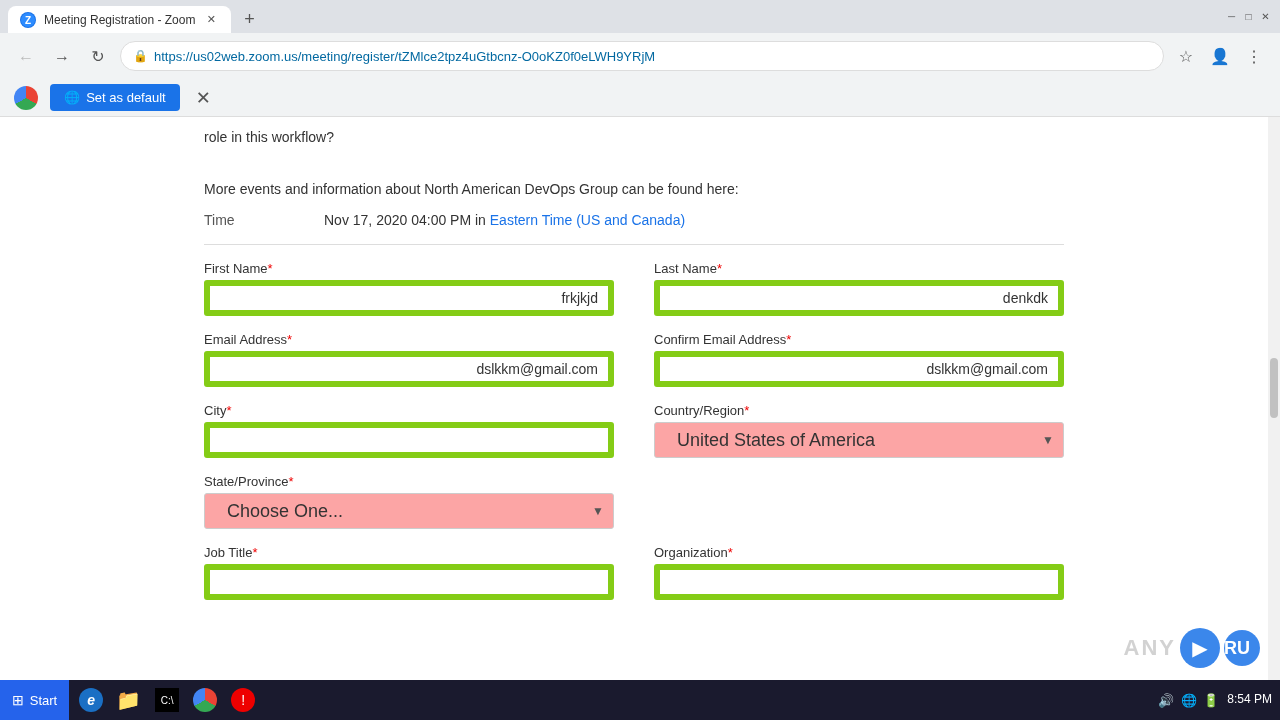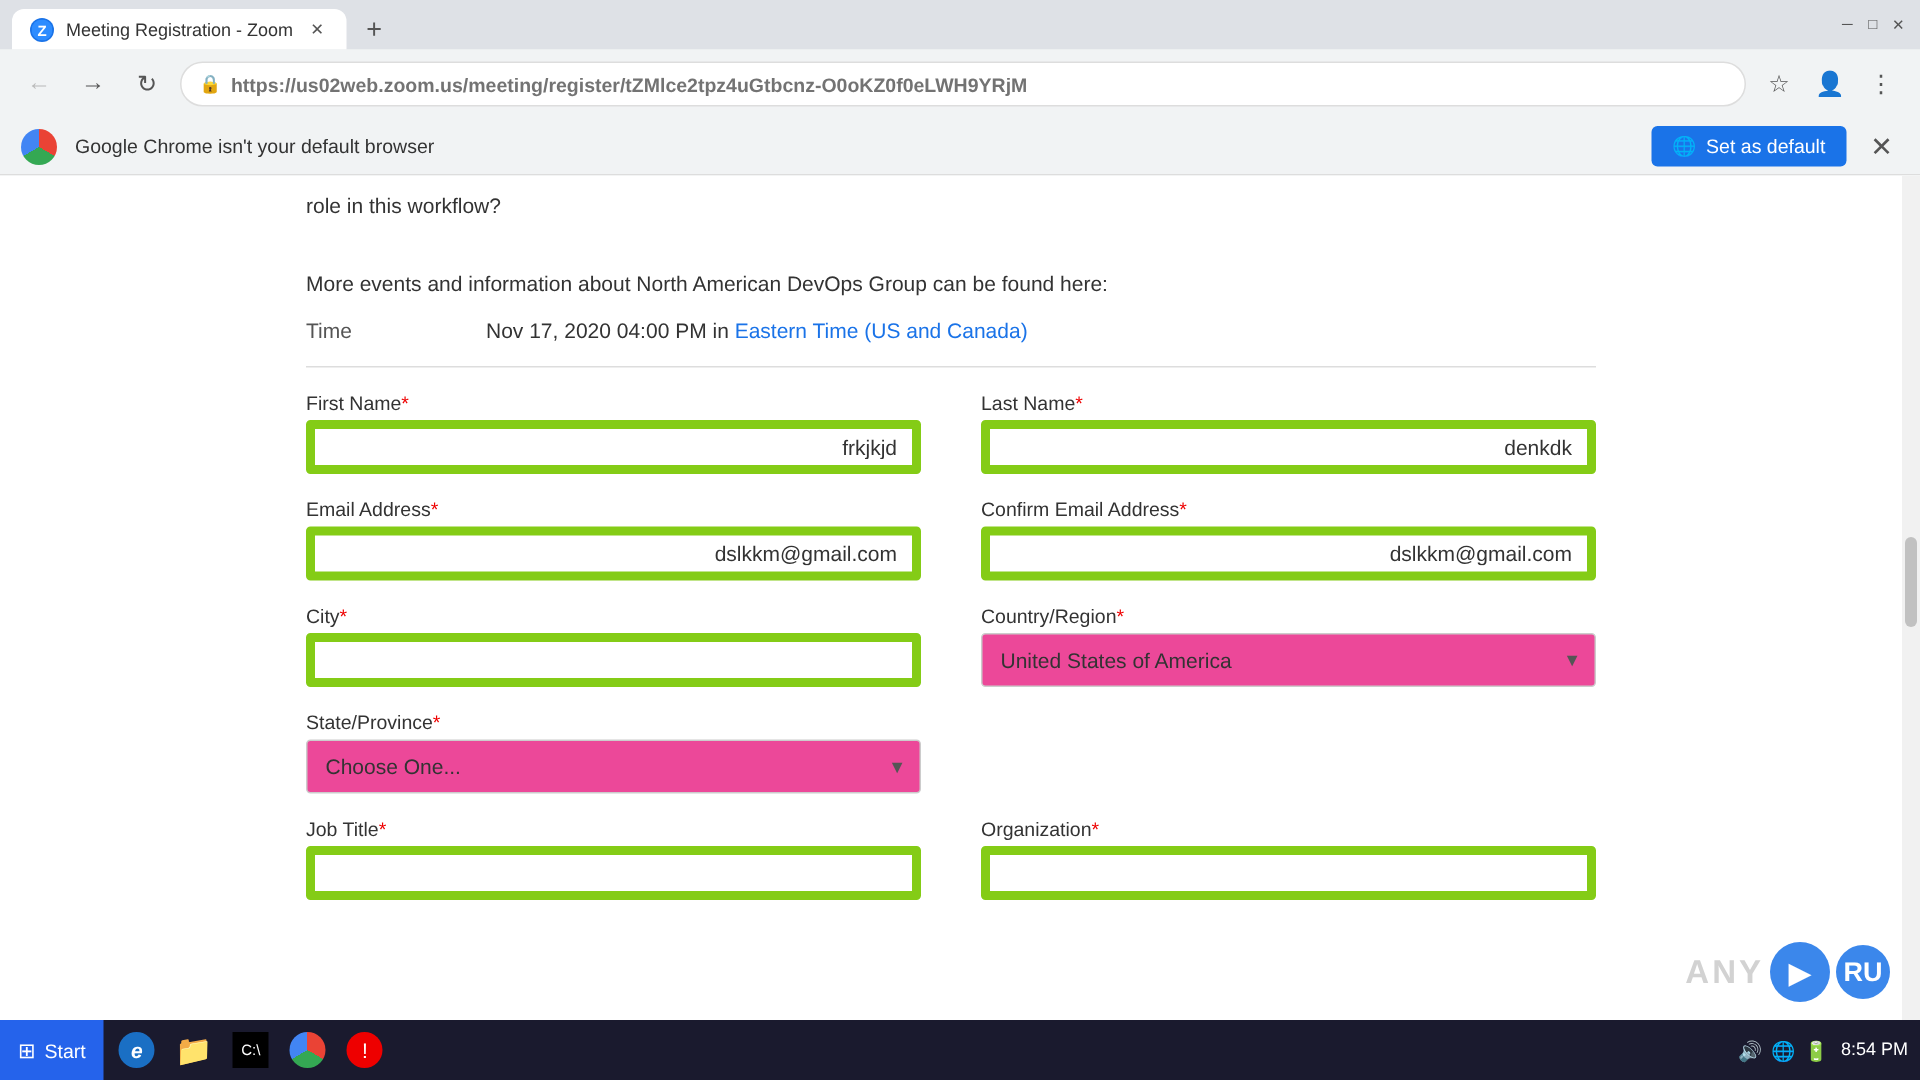--- a/index.html
+++ b/index.html
@@ -149,22 +149,21 @@
     }
 
     .address-bar .lock-icon {
       color: #5f6368;
       font-size: 12px;
     }
 
     .address-bar .url-text {
       flex: 1;
       font-size: 13px;
-      color: #737373;
-      font-weight: bold;
+      color: #0369a1;
     }
 
     .nav-icons {
       display: flex;
       align-items: center;
       gap: 6px;
     }
 
     .nav-icon {
       width: 28px;
@@ -330,24 +329,24 @@
       background: #fff;
       outline: none;
       width: 100%;
       text-align: right;
     }
 
     .form-select {
       height: 36px;
       border: 1px solid #ccc;
       border-radius: 3px;
-      padding: 0 12px;
-      font-size: 14px;
-      color: #333;
-      background: #ec4899;
+      padding: 0 22px;
+      font-size: 18px;
+      color: #333;
+      background: #fca5a5;
       outline: none;
       width: 100%;
       appearance: none;
       -webkit-appearance: none;
       cursor: pointer;
     }
 
     .select-wrapper {
       position: relative;
     }
@@ -564,21 +563,20 @@
     </div>
     <div class="nav-icons">
       <div class="nav-icon">☆</div>
       <div class="nav-icon">👤</div>
       <div class="nav-icon">⋮</div>
     </div>
   </div>
 
   <div class="info-bar">
     <div class="chrome-logo"></div>
-    <span class="info-text">Google Chrome isn't your default browser</span>
     <button class="set-default-btn">
       <span>🌐</span>
       <span>Set as default</span>
     </button>
     <div class="info-close">✕</div>
   </div>
 
   <div class="page-content">
     <div class="page-scroll">
       <div class="content-area">
@@ -688,21 +686,21 @@
       <div class="scrollbar-track">
         <div class="scrollbar-thumb"></div>
       </div>
     </div>
 
     <div class="watermark">
       <span class="watermark-text">ANY</span>
       <div style="display:flex;align-items:center;justify-content:center;width:40px;height:40px;background:#1a73e8;border-radius:50%;">
         <span style="color:white;font-size:20px;">▶</span>
       </div>
-      <div style="width:36px;height:36px;background:#1a73e8;border-radius:50%;display:flex;align-items:center;justify-content:center;">
+      <div style="width:36px;height:36px;background:#1a73e8;border-radius:50%;display:flex;align-items:center;">
         <span style="color:white;font-size:18px;font-weight:bold;">RU</span>
       </div>
     </div>
   </div>
 </div>
 
 <div class="taskbar">
   <div class="start-btn">
     <span class="start-icon">⊞</span>
     <span>Start</span>

